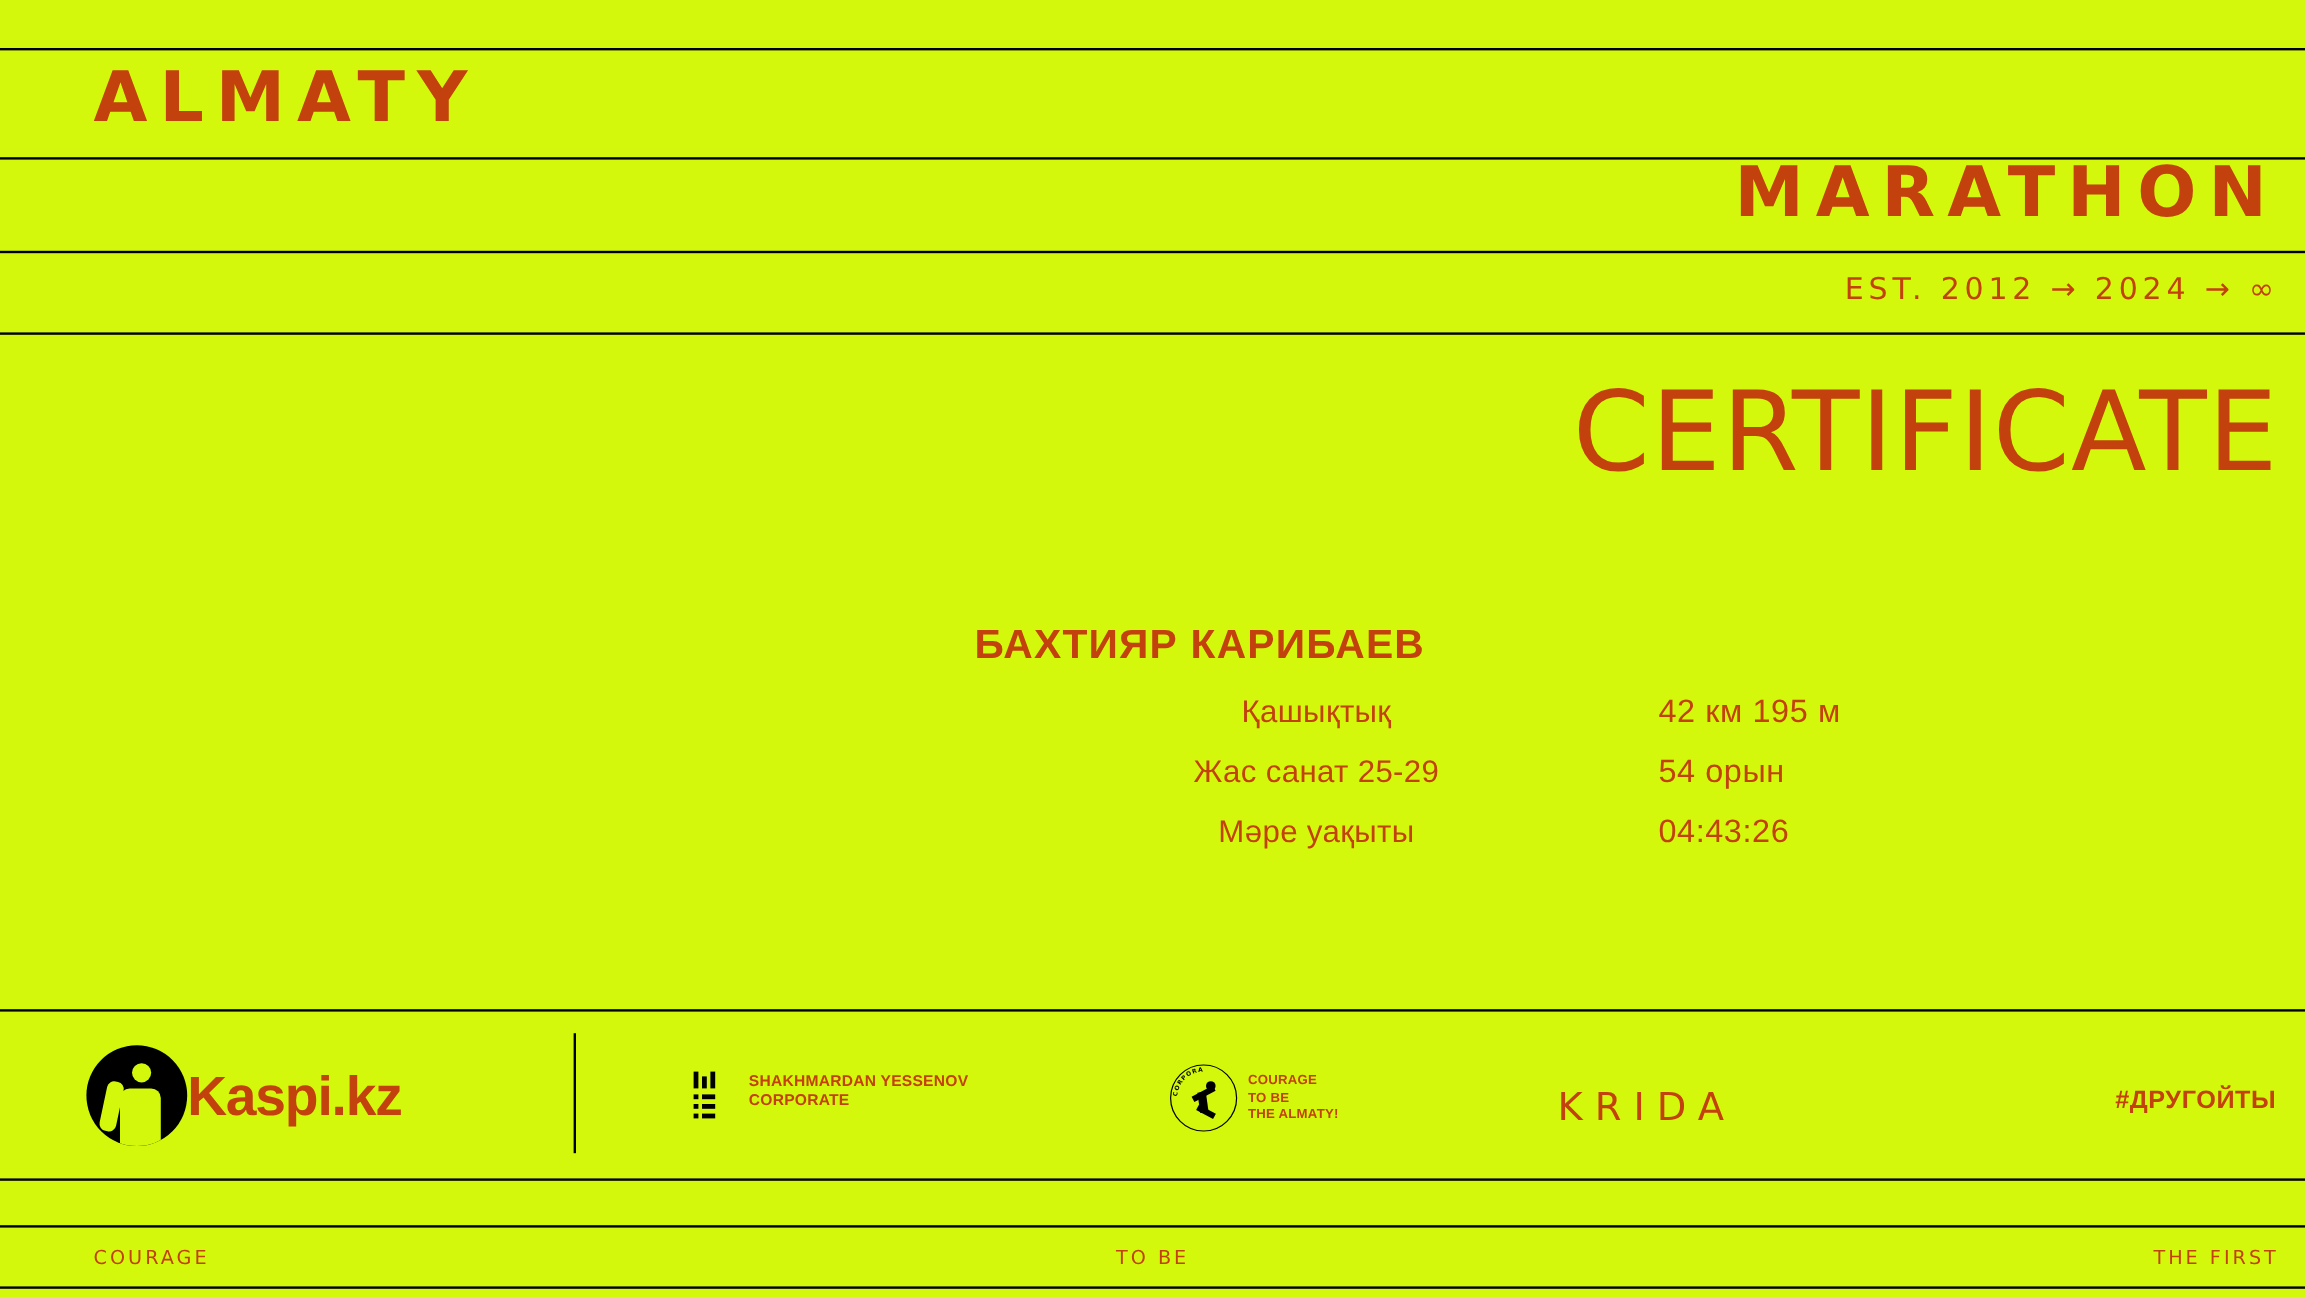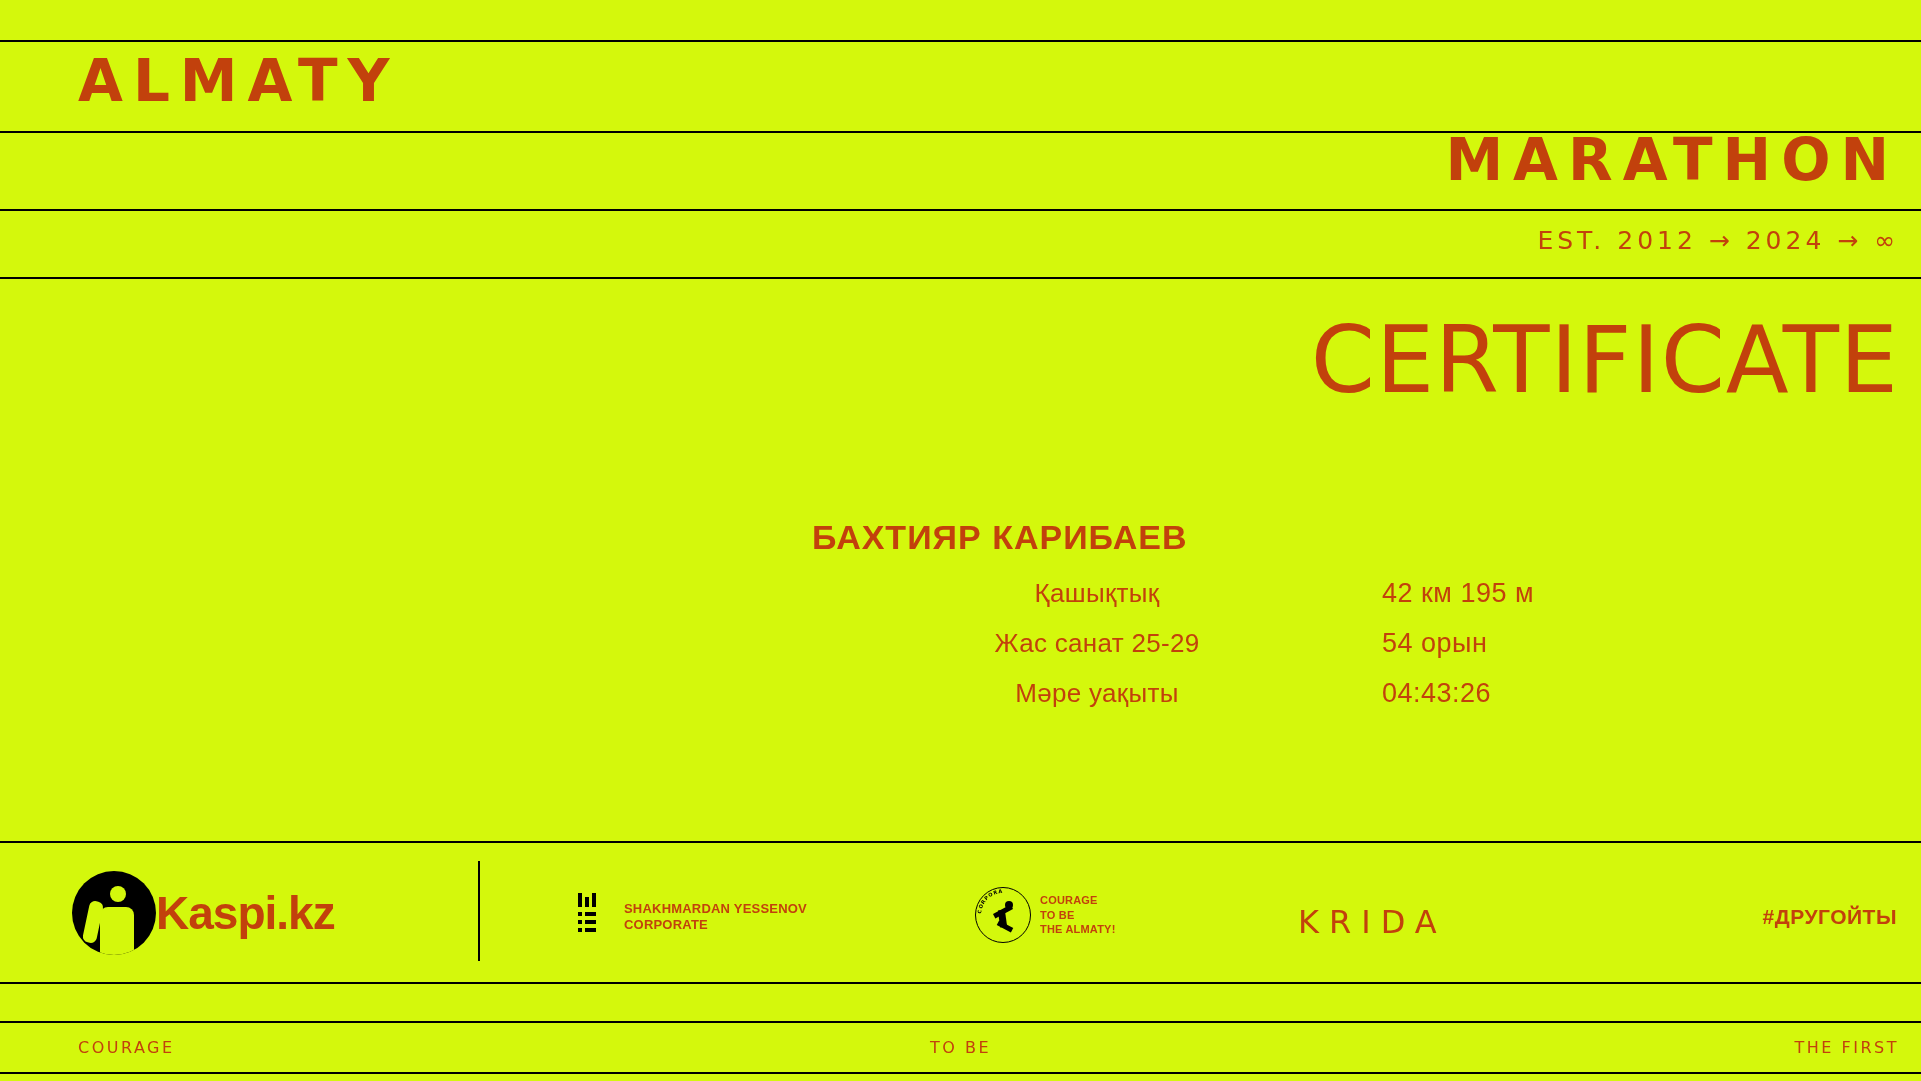--- a/index.html
+++ b/index.html
@@ -184,21 +184,21 @@
     width: 2px;
     height: 100px;
     background: #000000;
   }
 
   .yessenov {
     position: absolute;
     left: 578px;
     top: 50px;
     display: flex;
-    align-items: flex-end;
+    align-items: flex-start;
   }
   .yessenov-mark {
     width: 34px;
     height: 40px;
     position: relative;
     flex: none;
   }
   .yessenov-mark i {
     position: absolute;
     background: #000000;

